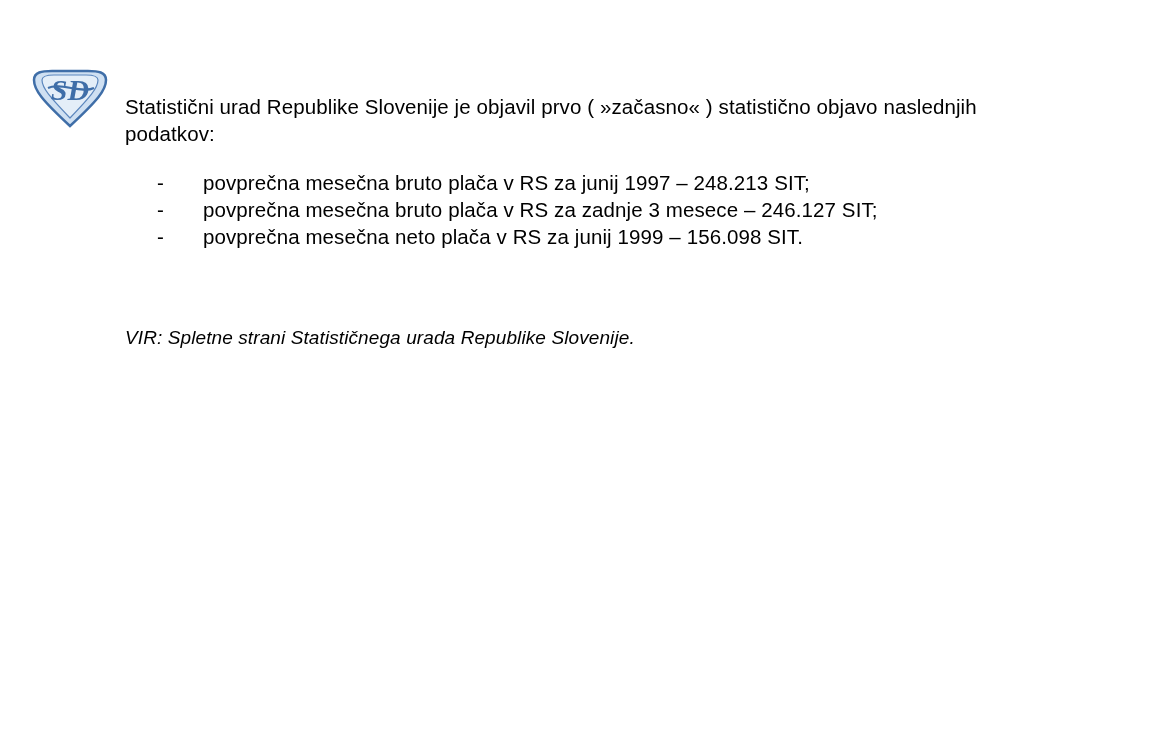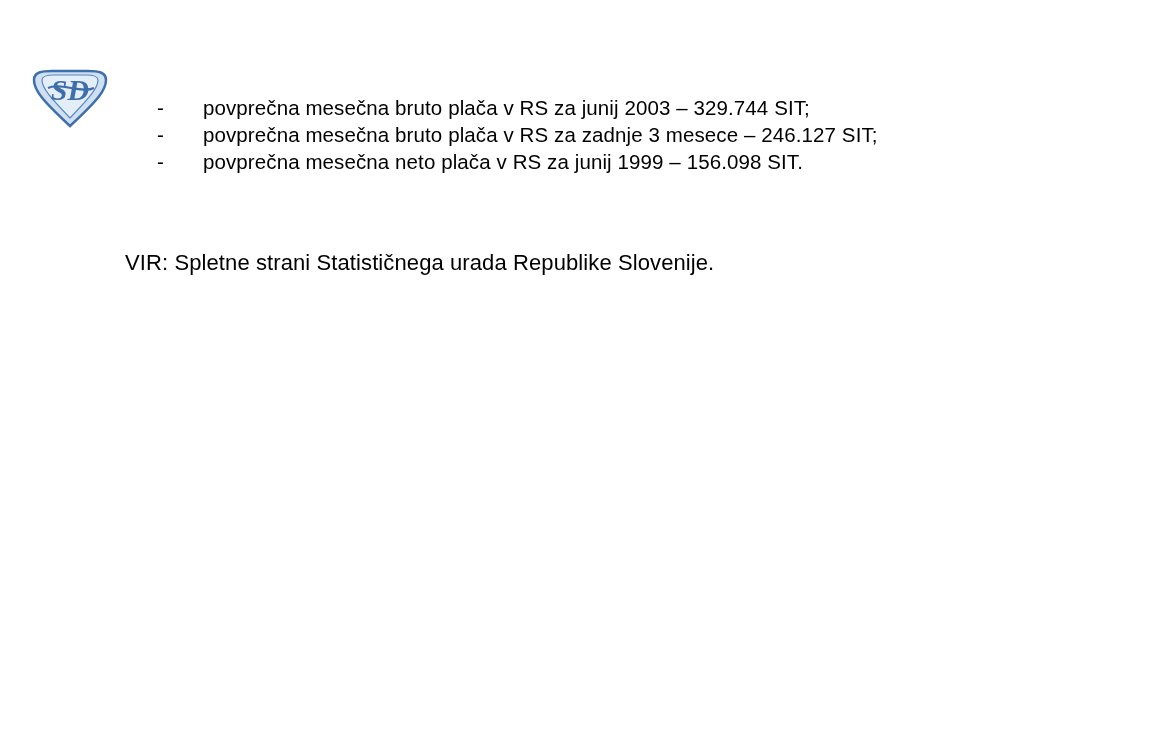--- a/index.html
+++ b/index.html
@@ -60,47 +60,49 @@
     flex: 0 0 46px;
     text-align: left;
   }
 
   .bullet-text {
     flex: 1 1 auto;
   }
 
   .source {
     margin-top: 74px;
-    font-size: 22px;
+    font-size: 19px;
     line-height: 27px;
     letter-spacing: 0.1px;
+    font-style: italic;
   }
 </style>
 </head>
 <body>
 
 <div class="slide">
 
   <div class="logo">
     <svg viewBox="0 0 84 62" width="84" height="62" aria-hidden="true">
       <path d="M6 12 C6 4, 14 3, 24 3 L60 3 C70 3, 78 4, 78 12 C78 22, 70 32, 42 58 C14 32, 6 22, 6 12 Z" fill="#cfe0f2" stroke="#3f6ea8" stroke-width="2.5"></path>
       <path d="M14 12 C14 8, 20 7, 26 7 L58 7 C64 7, 70 8, 70 12 C70 20, 62 29, 42 50 C22 29, 14 20, 14 12 Z" fill="#e4eef8" stroke="#5b86bd" stroke-width="1.2"></path>
       <text x="42" y="32" text-anchor="middle" font-family="Liberation Serif, serif" font-size="30" font-style="italic" font-weight="bold" fill="#3f6ea8">SD</text>
       <path d="M20 20 C32 14, 54 26, 66 20" stroke="#3f6ea8" stroke-width="2" fill="none"></path>
     </svg>
   </div>
 
   <div class="content">
 
+    <p class="intro">Statistični urad Republike Slovenije je objavil prvo ( »začasno« ) statistično objavo naslednjih podatkov:</p>
 
     <div class="bullets">
 
       <div class="bullet-row">
         <span class="bullet-marker">-</span>
-        <span class="bullet-text">povprečna mesečna bruto plača v RS za junij 2003 – 329.744 SIT;</span>
+        <span class="bullet-text">povprečna mesečna bruto plača v RS za junij 1997 – 248.213 SIT;</span>
       </div>
 
       <div class="bullet-row">
         <span class="bullet-marker">-</span>
         <span class="bullet-text">povprečna mesečna bruto plača v RS za zadnje 3 mesece – 246.127 SIT;</span>
       </div>
 
       <div class="bullet-row">
         <span class="bullet-marker">-</span>
         <span class="bullet-text">povprečna mesečna neto plača v RS za junij 1999 – 156.098 SIT.</span>

